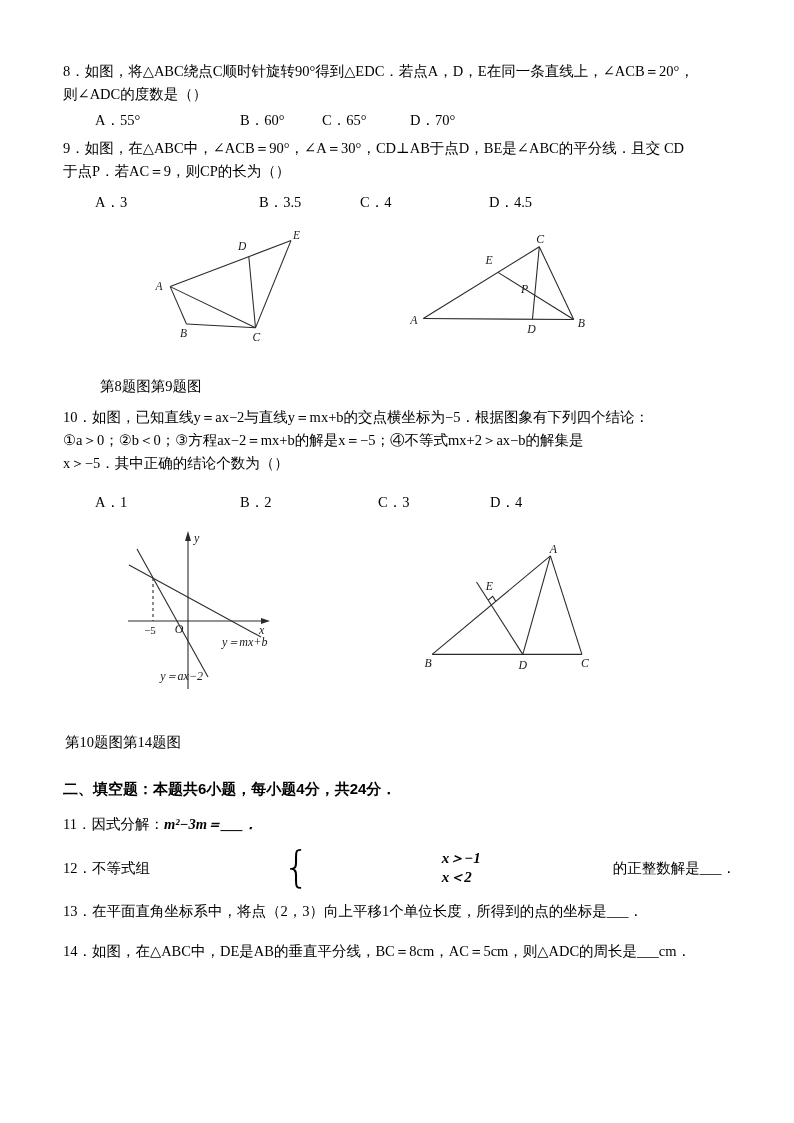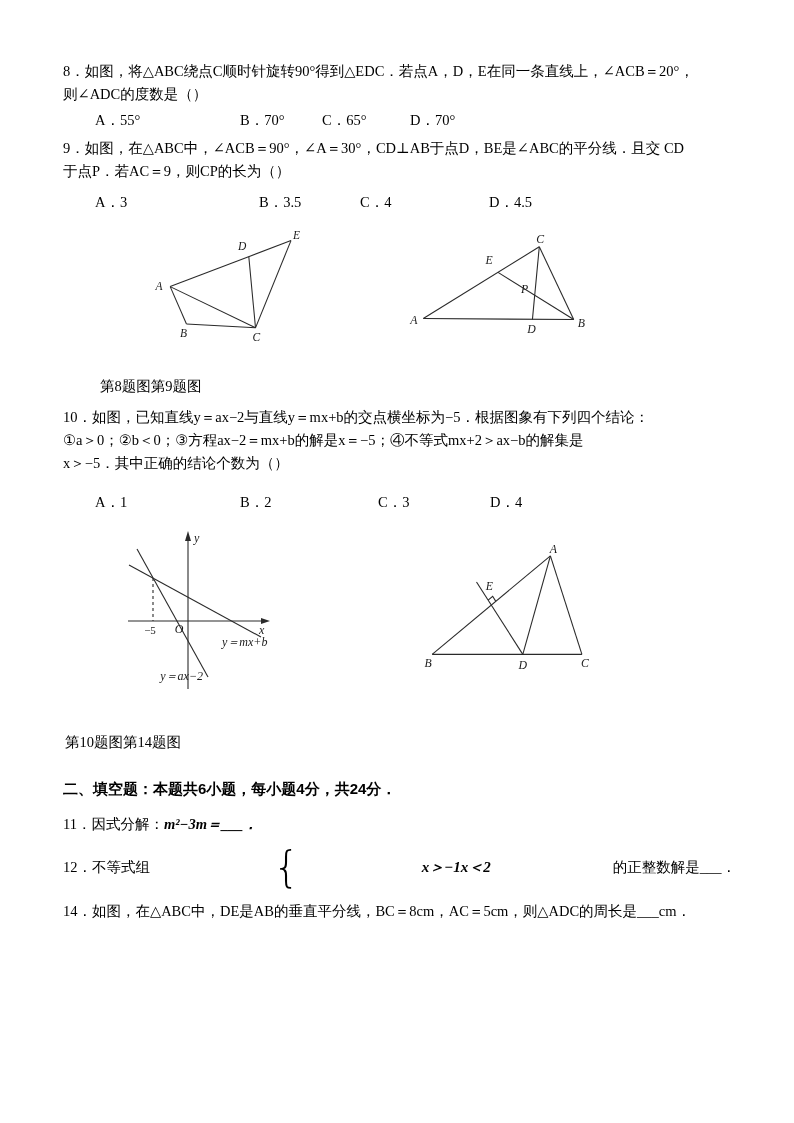--- a/index.html
+++ b/index.html
@@ -39,39 +39,39 @@
   .sec-header {
     font-family: "Liberation Sans", "DejaVu Sans", sans-serif;
     font-weight: bold; font-size: 15px;
     margin: 26px 0 12px 0; line-height: 22px;
   }
 
   .fill-q { margin: 0 0 13px 0; line-height: 24px; white-space: nowrap; }
   .math-bold { font-weight: bold; font-style: italic; }
   .q12-row { display:flex; align-items:center; margin: 4px 0 12px 0; justify-content: space-between; }
   .brace { font-family:"DejaVu Sans", sans-serif; font-size:42px; font-weight:300; line-height:0.9; margin:0 3px 0 4px; }
-  .ineq-col { display:inline-flex; flex-direction:row; font-weight:bold; font-style:italic; font-size:15px; line-height:19px; margin-right:3px; }
+  .ineq-col { display:inline-flex; flex-direction:column; font-weight:bold; font-style:italic; font-size:15px; line-height:19px; margin-right:3px; }
 
   svg text { font-family:"Liberation Serif","DejaVu Serif",serif; font-size:12px; font-style:italic; fill:#1a1a1a; }
   svg line, svg path, svg polyline { stroke:#2a2a2a; stroke-width:1.1; fill:none; }
   svg polygon { fill:#2a2a2a; stroke:none; }
   svg .dashed { stroke-dasharray: 3 3; }
   svg text.eq { font-size: 12px; }
 </style>
 </head>
 <body>
 
 <div class="content">
 
   <div>
     <div class="q-line">8．如图，将△ABC绕点C顺时针旋转90°得到△EDC．若点A，D，E在同一条直线上，∠ACB＝20°，</div>
     <div class="q-line cont">则∠ADC的度数是（）</div>
     <div class="opts opts-q8">
       <span>A．55°</span>
-      <span>B．70°</span>
+      <span>B．60°</span>
       <span>C．65°</span>
       <span>D．70°</span>
     </div>
   </div>
 
   <div style="margin-top:5px;">
     <div class="q-line">9．如图，在△ABC中，∠ACB＝90°，∠A＝30°，CD⊥AB于点D，BE是∠ABC的平分线．且交 CD</div>
     <div class="q-line cont">于点P．若AC＝9，则CP的长为（）</div>
     <div class="opts opts-q9" style="margin-top:8px;gap:19px;">
       <span>A．3</span>
@@ -180,16 +180,17 @@
   <div class="q12-row">
     <span>12．不等式组</span>
     <span class="brace">{</span>
     <span class="ineq-col">
       <span>x＞−1</span>
       <span>x＜2</span>
     </span>
     <span>的正整数解是___．</span>
   </div>
 
+  <div class="fill-q" style="margin-bottom:16px;">13．在平面直角坐标系中，将点（2，3）向上平移1个单位长度，所得到的点的坐标是___．</div>
 
   <div class="fill-q">14．如图，在△ABC中，DE是AB的垂直平分线，BC＝8cm，AC＝5cm，则△ADC的周长是___cm．</div>
 
 </div>
 
 </body></html>

